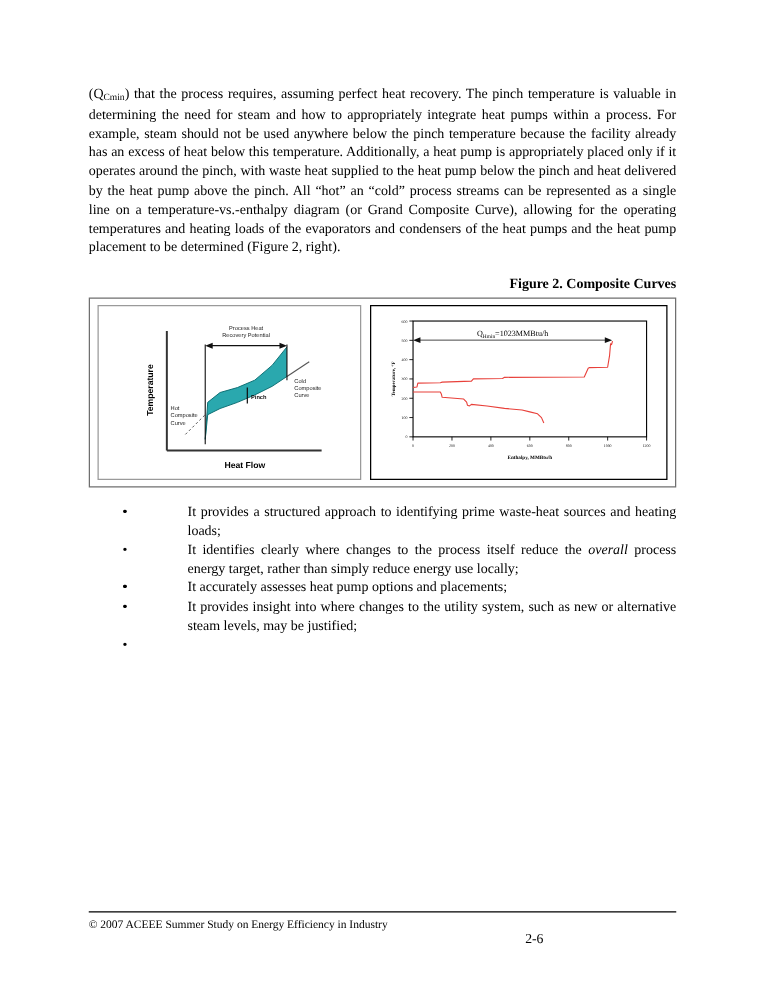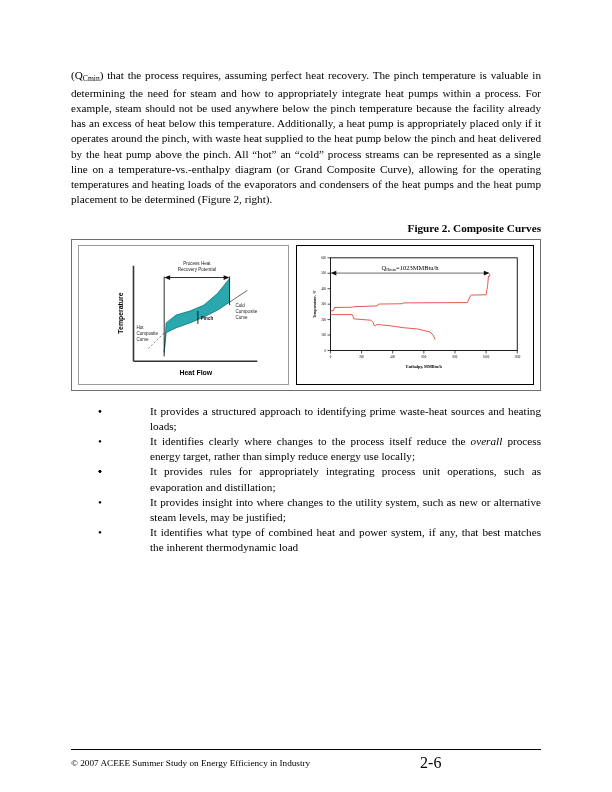--- a/index.html
+++ b/index.html
@@ -96,32 +96,32 @@
     top: 0;
     font-size: 11.2px;
     line-height: 15.2px;
   }
   ul.bullets li i { }
 
   
   .footer {
     position: absolute;
     left: 71px;
-    bottom: 20px;
+    bottom: 35px;
     width: 470px;
     border-top: 0.9px solid #000000;
     padding-top: 4px;
     font-size: 9.2px;
     display: flex;
-    align-items: center;
   }
   .footer .f-left { white-space: nowrap; }
   .footer .f-page {
     margin-left: 110px;
-    font-size: 16px;
+    font-size: 11px;
+    margin-top: 11px;
   }
 </style>
 </head>
 <body>
 
 <div class="page">
 
   <div class="content">
 
     <p class="body-text"><span>(Q</span><span class="sub">Cmin</span><span>) that the process requires, assuming perfect heat recovery. The pinch temperature is valuable in determining the need for steam and how to appropriately integrate heat pumps within a process. For example, steam should not be used anywhere below the pinch temperature because the facility already has an excess of heat below this temperature. Additionally, a heat pump is appropriately placed only if it operates around the pinch, with waste heat supplied to the heat pump below the pinch and heat delivered by the heat pump above the pinch. All “hot” an “cold” process streams can be represented as a single line on a temperature-vs.-enthalpy diagram (or Grand Composite Curve), allowing for the operating temperatures and heating loads of the evaporators and condensers of the heat pumps and the heat pump placement to be determined (Figure 2, right).</span></p>
@@ -248,30 +248,30 @@
       <li>
         <span class="dot">•</span><span>It identifies clearly where changes to the process itself reduce the </span><i>overall</i><span> process energy target, rather than simply reduce energy use locally;</span>
       </li>
       <li>
         <span class="dot">•</span><i></i><span></span>
       </li>
       <li>
         <span class="dot">•</span><i></i><span></span>
       </li>
       <li>
-        <span class="dot">•</span><i></i><span></span>
-      </li>
-      <li>
-        <span class="dot">•</span><span>It provides rules for appropriately integrating process unit operations, such as evaporation and distillation;</span><i></i><span></span>
+        <span class="dot">•</span><span>It accurately assesses heat pump options and placements;</span><i></i><span></span>
+      </li>
+      <li>
+        <span class="dot">•</span><i></i><span></span>
       </li>
       <li>
         <span class="dot">•</span><span>It provides insight into where changes to the utility system, such as new or alternative steam levels, may be justified;</span><i></i><span></span>
       </li>
       <li>
-        <span class="dot">•</span><span>It identifies what type of combined heat and power system, if any, that best matches the inherent thermodynamic load</span><i></i><span></span>
+        <span class="dot">•</span><i></i><span></span>
       </li>
     </ul>
 
   </div>
 
   <div class="footer">
     <span class="f-left">© 2007 ACEEE Summer Study on Energy Efficiency in Industry</span>
     <span class="f-page">2-6</span>
   </div>
 

